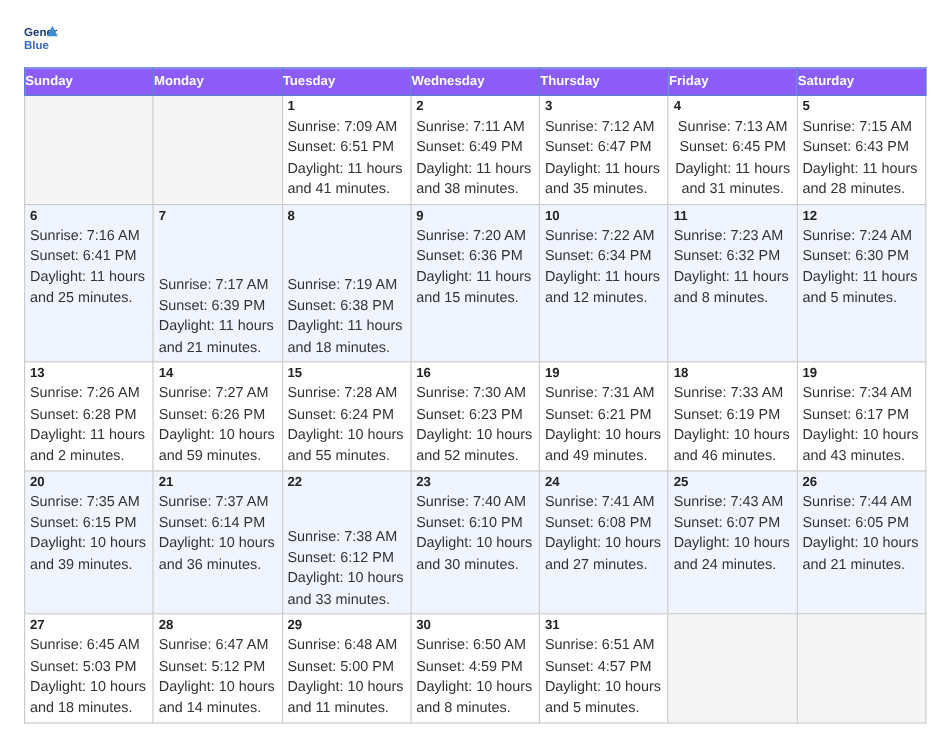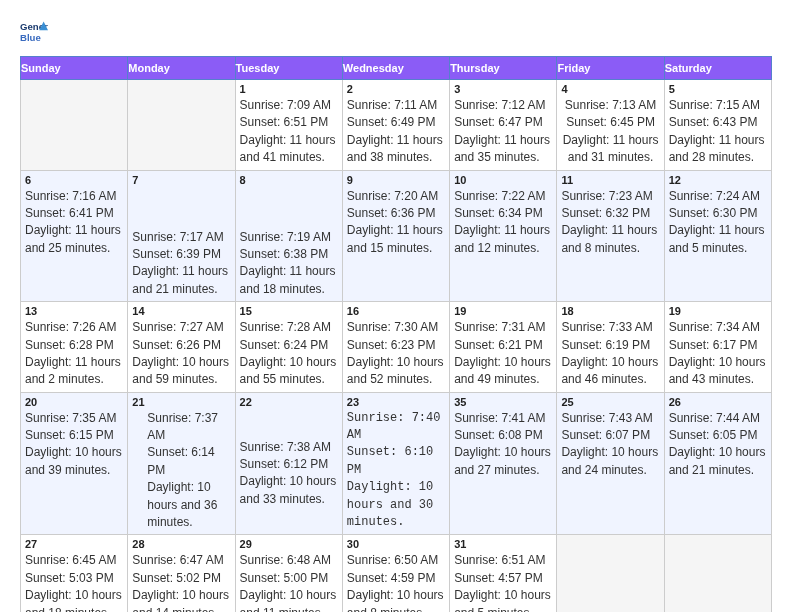--- a/index.html
+++ b/index.html
@@ -243,38 +243,38 @@
         </tr>
         <tr class="row-even">
           <td>
             <span class="day-num">20</span>
             <div class="day-info" style="white-space: pre-line;">Sunrise: 7:35 AM
 Sunset: 6:15 PM
 Daylight: 10 hours and 39 minutes.</div>
           </td>
           <td>
             <span class="day-num">21</span>
-            <div class="day-info" style="white-space: pre-line; margin-left: 15px;">Sunrise: 7:37 AM
+            <div class="day-info" style="white-space: pre-line;">Sunrise: 7:37 AM
 Sunset: 6:14 PM
 Daylight: 10 hours and 36 minutes.</div>
           </td>
           <td>
             <span class="day-num">22</span>
             <div class="day-info" style="white-space: pre-line; margin-top: 31px;">Sunrise: 7:38 AM
 Sunset: 6:12 PM
 Daylight: 10 hours and 33 minutes.</div>
           </td>
           <td>
             <span class="day-num">23</span>
-            <div class="day-info" style="white-space: pre-line; font-family: Liberation Mono, monospace;">Sunrise: 7:40 AM
+            <div class="day-info" style="white-space: pre-line;">Sunrise: 7:40 AM
 Sunset: 6:10 PM
 Daylight: 10 hours and 30 minutes.</div>
           </td>
           <td>
-            <span class="day-num">35</span>
+            <span class="day-num">24</span>
             <div class="day-info" style="white-space: pre-line;">Sunrise: 7:41 AM
 Sunset: 6:08 PM
 Daylight: 10 hours and 27 minutes.</div>
           </td>
           <td>
             <span class="day-num">25</span>
             <div class="day-info" style="white-space: pre-line;">Sunrise: 7:43 AM
 Sunset: 6:07 PM
 Daylight: 10 hours and 24 minutes.</div>
           </td>
@@ -288,21 +288,21 @@
         <tr class="row-odd">
           <td>
             <span class="day-num">27</span>
             <div class="day-info" style="white-space: pre-line;">Sunrise: 6:45 AM
 Sunset: 5:03 PM
 Daylight: 10 hours and 18 minutes.</div>
           </td>
           <td>
             <span class="day-num">28</span>
             <div class="day-info" style="white-space: pre-line;">Sunrise: 6:47 AM
-Sunset: 5:02 PM
+Sunset: 5:12 PM
 Daylight: 10 hours and 14 minutes.</div>
           </td>
           <td>
             <span class="day-num">29</span>
             <div class="day-info" style="white-space: pre-line;">Sunrise: 6:48 AM
 Sunset: 5:00 PM
 Daylight: 10 hours and 11 minutes.</div>
           </td>
           <td>
             <span class="day-num">30</span>

